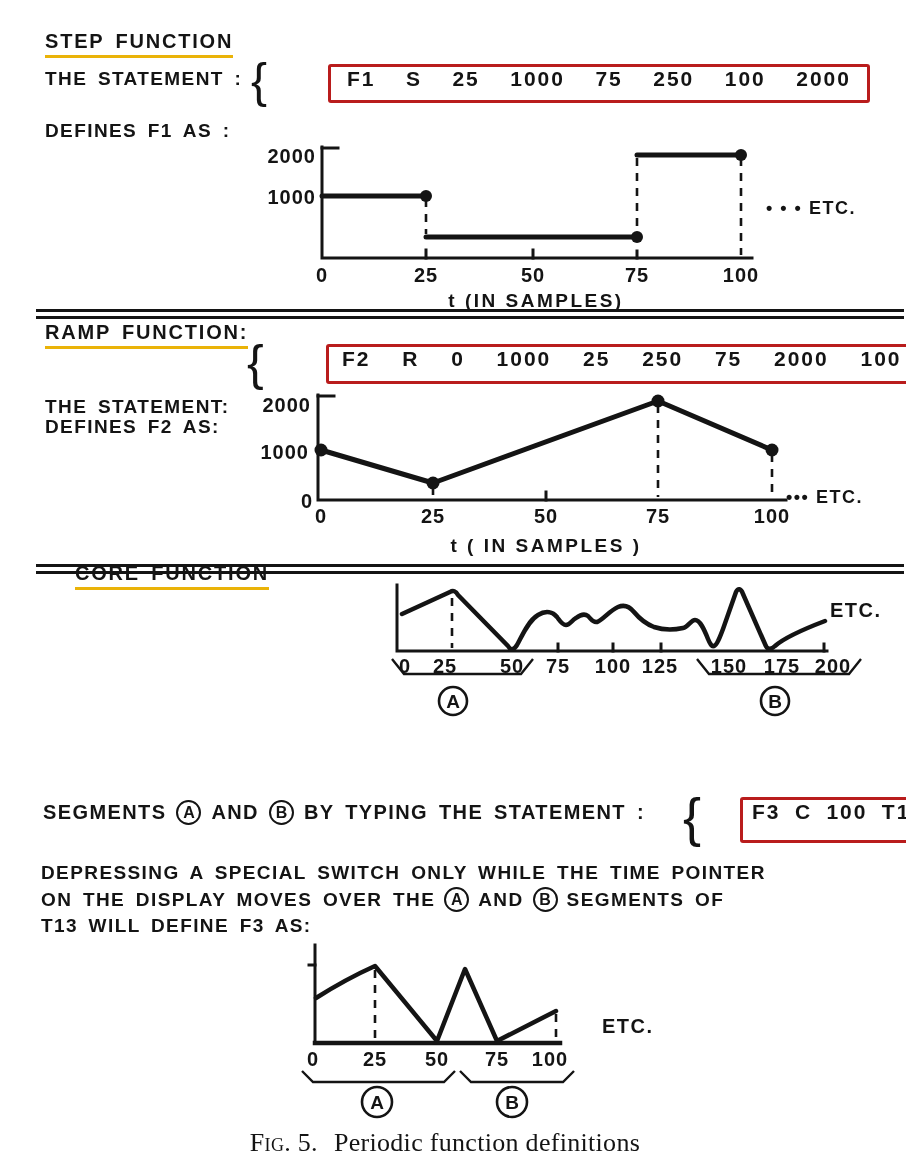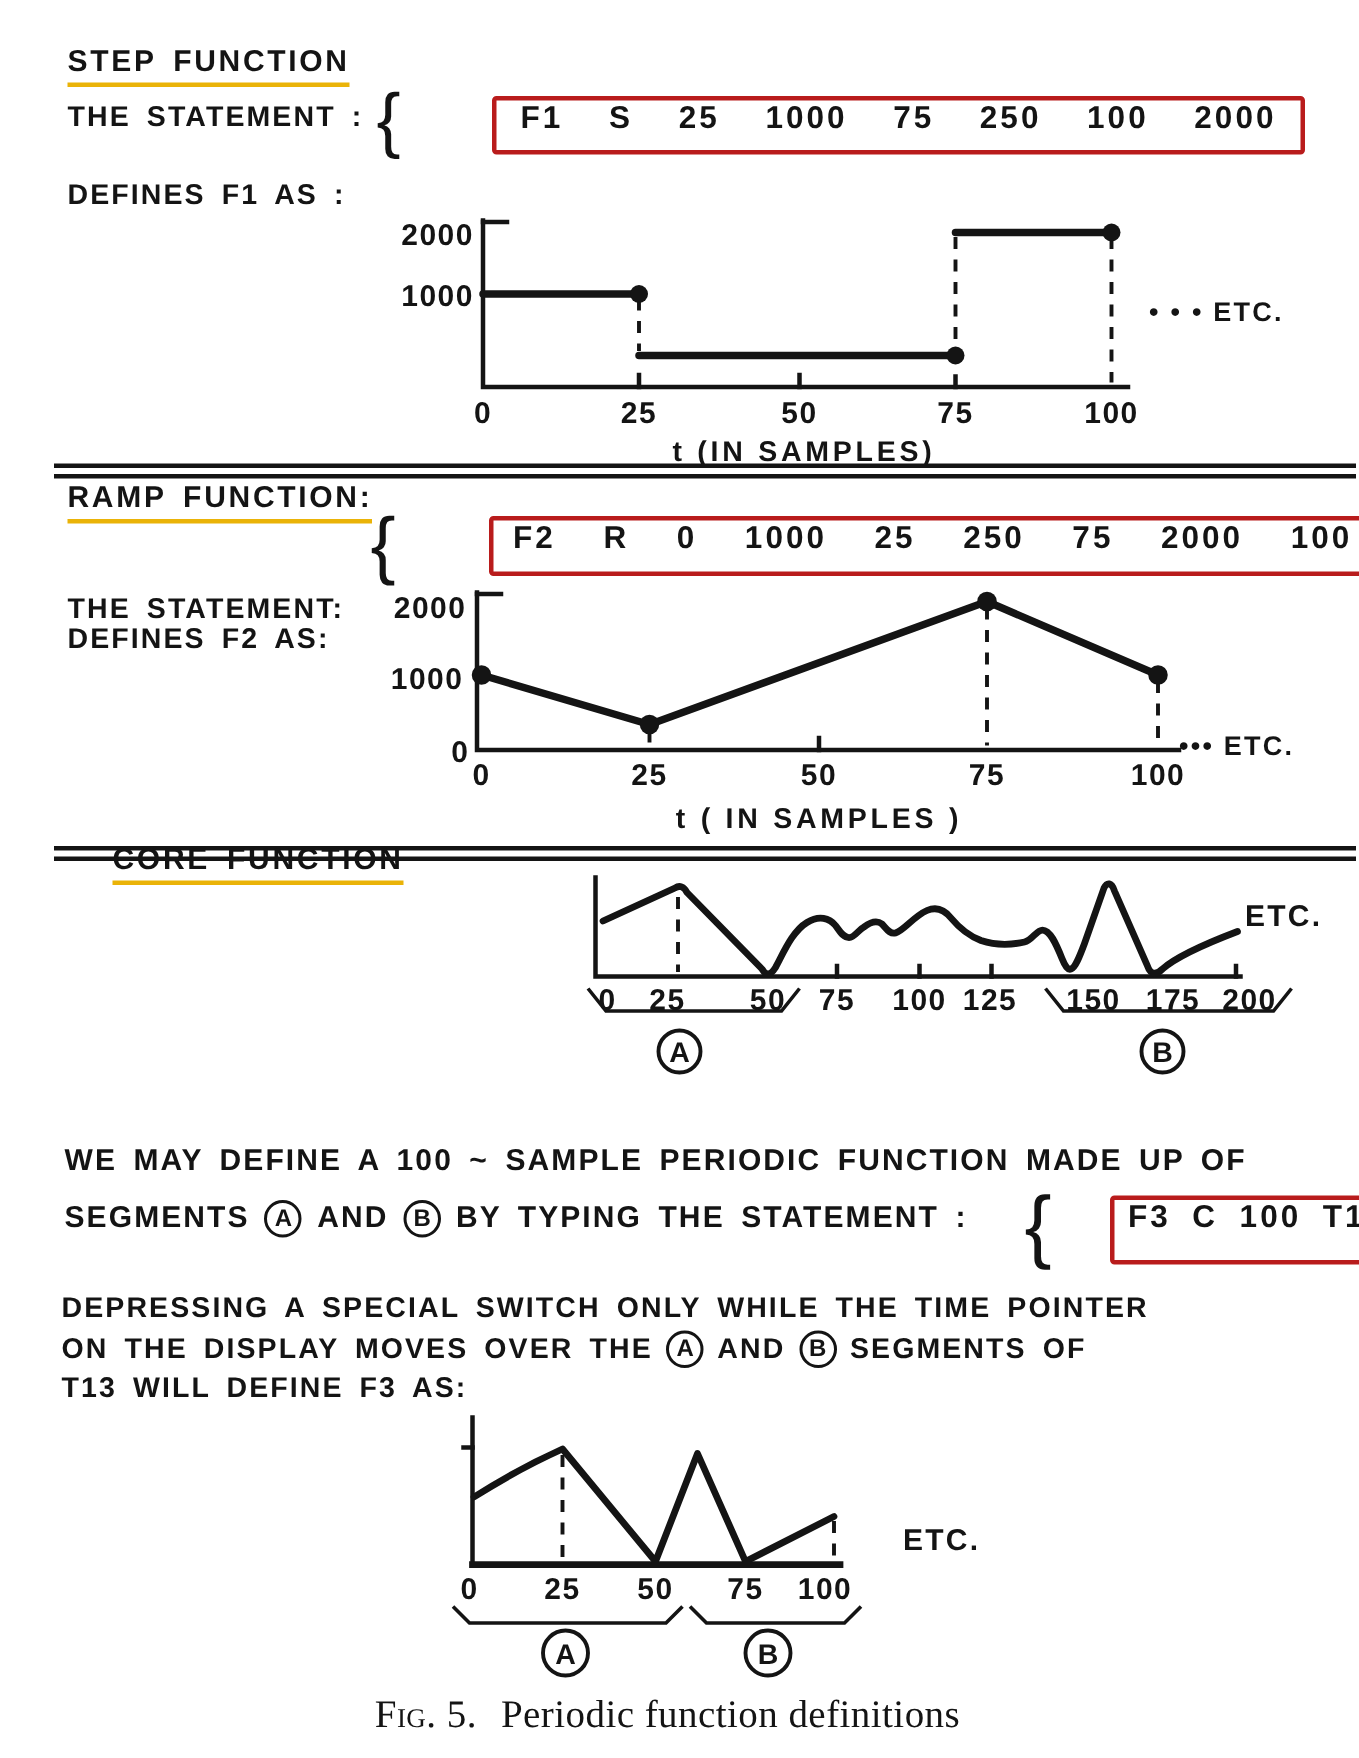--- a/index.html
+++ b/index.html
@@ -165,21 +165,20 @@
     <span>2000</span>
     <span>100</span>
     <span>1000</span>
   </div>
   <div class="abs t" style="left:45px;top:416px;">DEFINES F2 AS:</div>
 
   <div class="abs sep" style="left:36px;top:564px;width:868px;"></div>
 
   <div class="abs t title" style="left:41px;top:562px;margin-left:34px;">CORE FUNCTION</div>
 
-  <div class="abs t" style="left:43px;top:763px;font-size:20px;">WE MAY DEFINE A 100 ~ SAMPLE PERIODIC FUNCTION MADE UP OF</div>
   <div class="abs pline" style="left:43px;top:800px;">
     <span class="t" style="font-size:20px;">SEGMENTS</span>
     <span class="circ">A</span>
     <span class="t" style="font-size:20px;">AND</span>
     <span class="circ">B</span>
     <span class="t" style="font-size:20px;">BY TYPING THE STATEMENT :</span>
   </div>
   <div class="abs brace" style="left:683px;top:790px;font-size:54px;">{</div>
   <div class="abs stmt-box" style="left:702px;top:797px;width:196px;height:46px;padding:0 9px;border-width:3.5px;">
     <span>F3</span>

